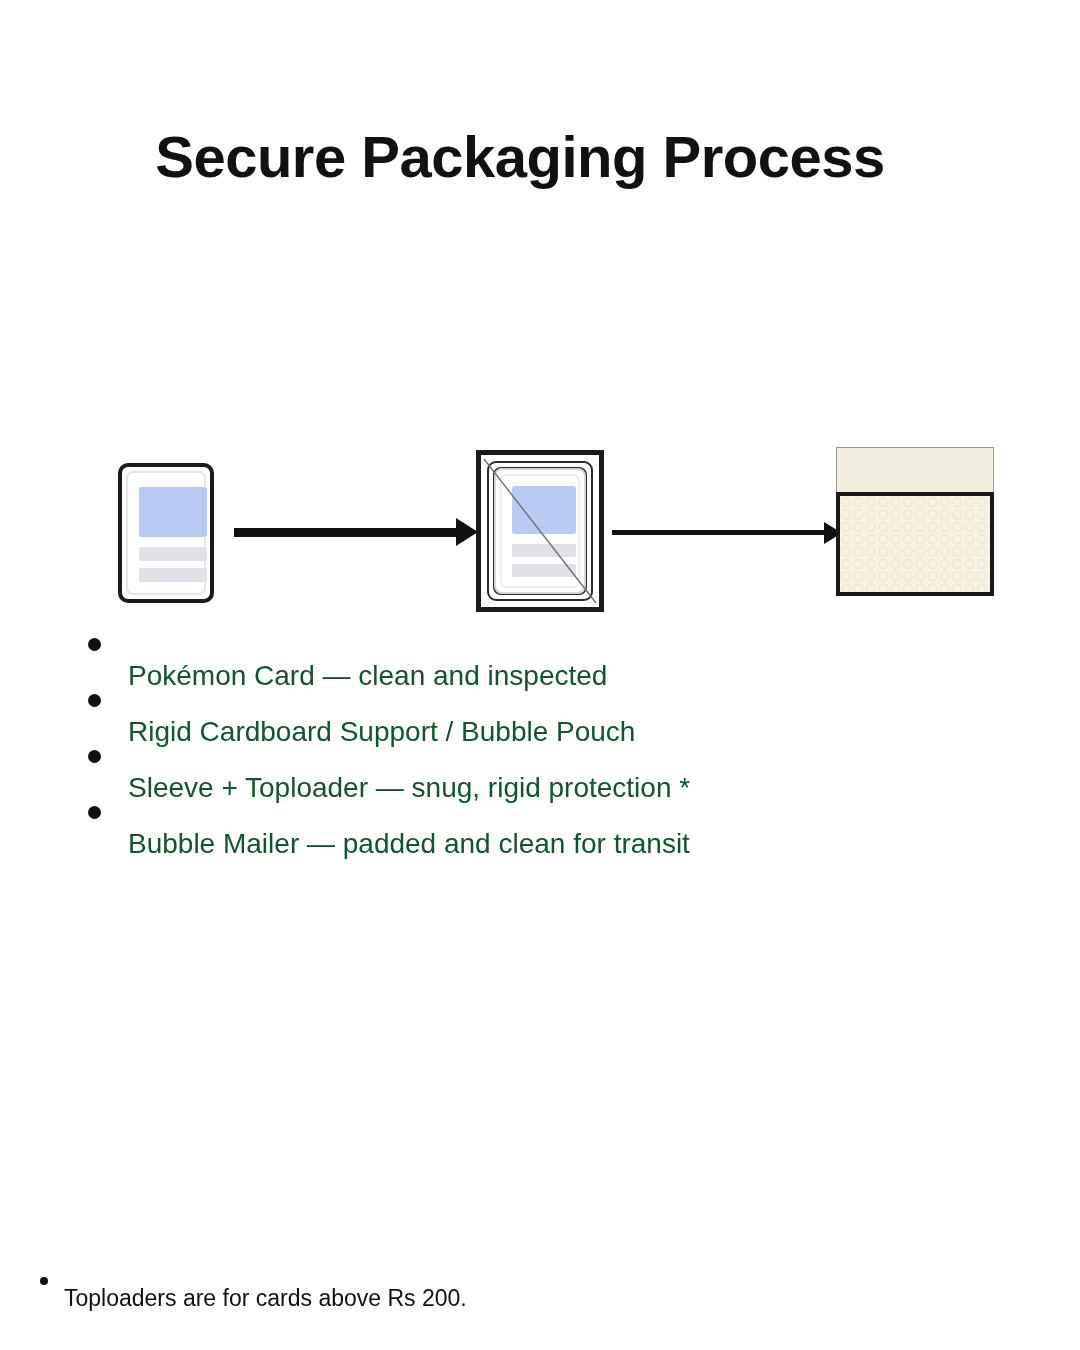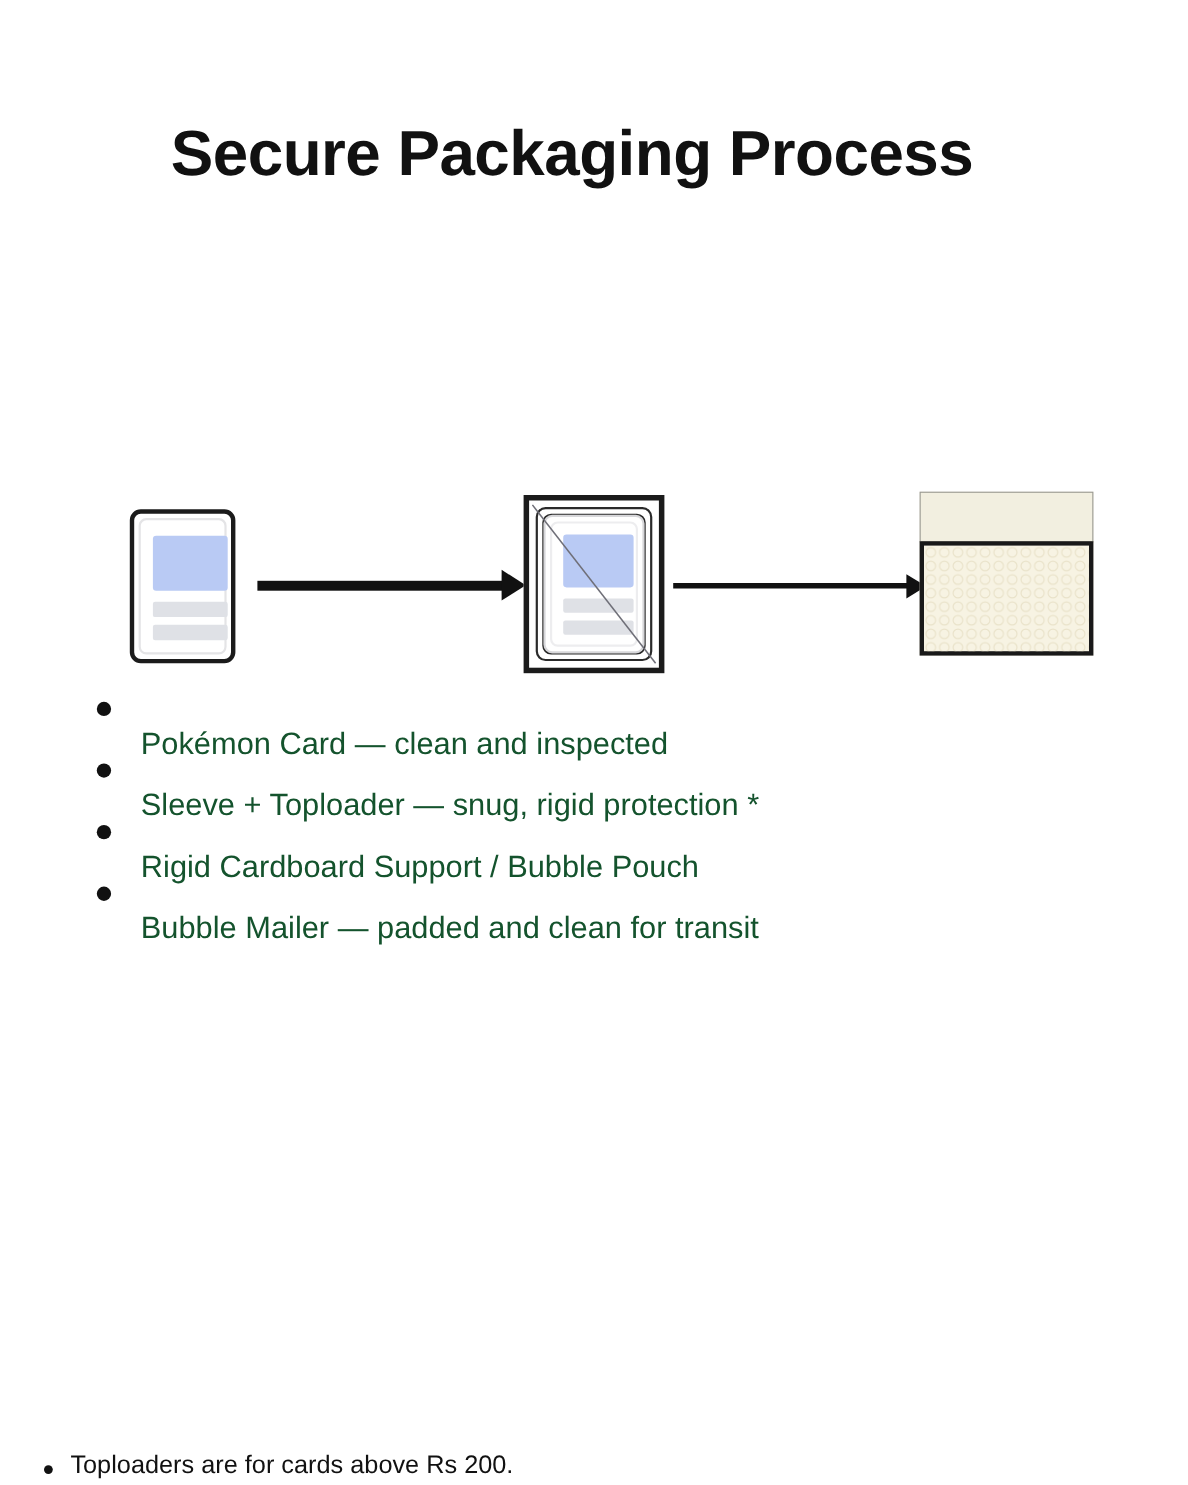--- a/index.html
+++ b/index.html
@@ -12,21 +12,21 @@
     height: 1350px;
     position: relative;
     overflow: hidden;
     font-family: "Liberation Sans", sans-serif;
     color: #111111;
   }
 
   
   .title {
     position: absolute;
-    top: 108px;
+    top: 125px;
     left: 0;
     width: 1040px;
     text-align: center;
     font-size: 58px;
     font-weight: 700;
     letter-spacing: -0.5px;
     color: #111111;
     line-height: 1.1;
   }
 
@@ -201,25 +201,24 @@
     margin-right: 27px;
     transform: translateY(-10px);
   }
 
   
   .footnote {
     position: absolute;
     left: 40px;
     top: 1283px;
     display: flex;
-    align-items: flex-end;
+    align-items: flex-start;
     font-size: 23px;
     line-height: 30px;
     color: #111111;
-    margin-top: 33px;
   }
   .footnote .bullet-dot {
     width: 8px;
     height: 8px;
     margin-right: 16px;
     transform: translateY(-6px);
   }
 </style>
 </head>
 <body>
@@ -272,25 +271,25 @@
 
 </div>
 
 <div class="bullets">
   <div class="bullet-row">
     <span class="bullet-dot"></span>
     <span>Pokémon Card — clean and inspected</span>
   </div>
   <div class="bullet-row">
     <span class="bullet-dot"></span>
+    <span>Rigid Cardboard Support / Bubble Pouch</span>
+  </div>
+  <div class="bullet-row">
+    <span class="bullet-dot"></span>
     <span>Sleeve + Toploader — snug, rigid protection *</span>
-  </div>
-  <div class="bullet-row">
-    <span class="bullet-dot"></span>
-    <span>Rigid Cardboard Support / Bubble Pouch</span>
   </div>
   <div class="bullet-row">
     <span class="bullet-dot"></span>
     <span>Bubble Mailer — padded and clean for transit</span>
   </div>
 </div>
 
 <div class="footnote">
   <span class="bullet-dot"></span>
   <span>Toploaders are for cards above Rs 200.</span>

